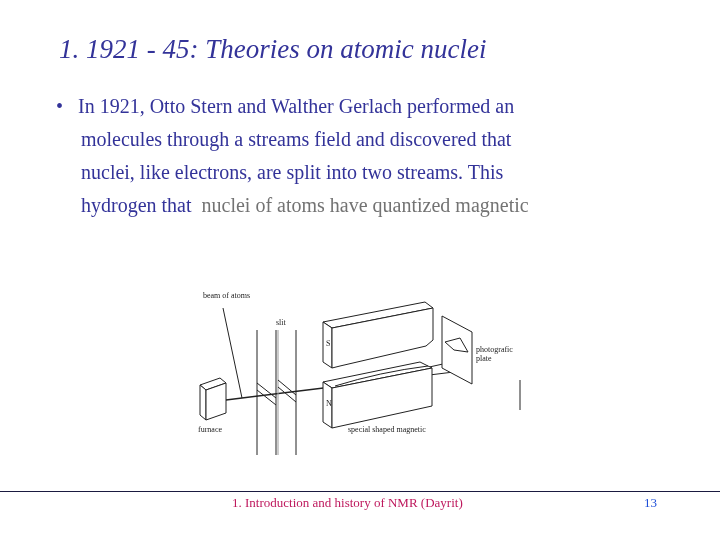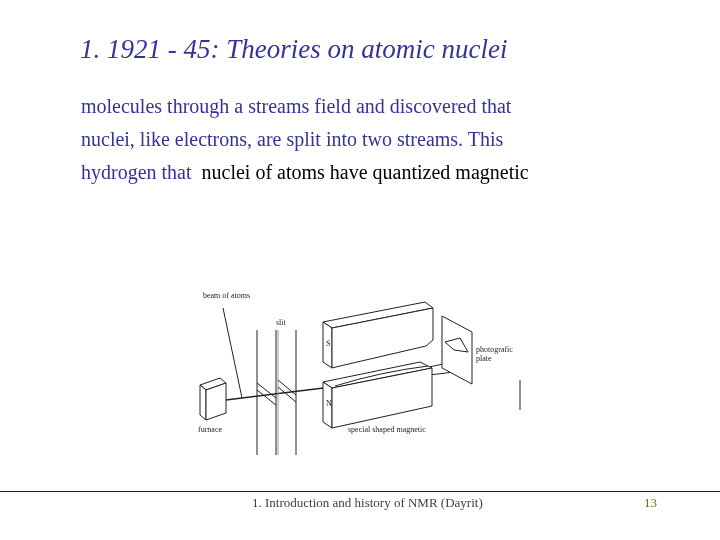--- a/index.html
+++ b/index.html
@@ -1,33 +1,37 @@
 <!DOCTYPE html>
 <html><head>
   <meta charset="utf-8">
   <style>
     html, body { margin: 0; padding: 0; background: #ffffff; }
     body { width: 720px; height: 540px; position: relative; overflow: hidden; font-family: "Liberation Serif", serif; }
-    .title { position: absolute; left: 80px; top: 34px; font-size: 27px; font-style: italic; color: #333399; white-space: nowrap; text-align: right; }
+    .title { position: absolute; left: 59px; top: 34px; font-size: 27px; font-style: italic; color: #333399; white-space: nowrap; text-align: right; }
     .bullet-block { position: absolute; left: 56px; top: 90px; width: 600px; font-size: 20px; line-height: 33px; color: #333399; }
     .bullet-line { white-space: nowrap; }
     .indent { padding-left: 25px; }
-    .hl { color: #000000; }
+    .hl { color: #737373; }
     .diagram { position: absolute; left: 180px; top: 280px; width: 360px; height: 180px; }
     .footer-rule { position: absolute; left: 0; top: 491px; width: 720px; height: 1px; background: #1a1a40; }
-    .footer-text { position: absolute; left: 232px; top: 495px; font-size: 13px; color: #404040; white-space: nowrap; margin-left: 20px; }
-    .page-num { position: absolute; left: 644px; top: 495px; font-size: 13px; color: #4d7c0f; }
+    .footer-text { position: absolute; left: 232px; top: 495px; font-size: 13px; color: #be185d; white-space: nowrap; }
+    .page-num { position: absolute; left: 644px; top: 495px; font-size: 13px; color: #1d4ed8; }
     svg text { font-family: "Liberation Serif", serif; font-size: 8px; fill: #222; }
   </style>
 </head>
 <body>
 
 <div class="title">1. 1921 - 45: Theories on atomic nuclei</div>
 
 <div class="bullet-block">
+  <div class="bullet-line">
+    <span>•</span>
+    <span style="padding-left:10px">In 1921, Otto Stern and Walther Gerlach performed an</span>
+  </div>
   <div class="bullet-line indent">molecules through a streams field and discovered that</div>
   <div class="bullet-line indent">nuclei, like electrons, are split into two streams. This</div>
   <div class="bullet-line indent">
     <span style="white-space:pre">hydrogen that  </span><span class="hl">nuclei of atoms have quantized magnetic</span>
   </div>
 </div>
 
 <div class="diagram">
   <svg width="360" height="180" viewBox="0 0 360 180">
     <g stroke="#222" fill="none" stroke-width="1">

